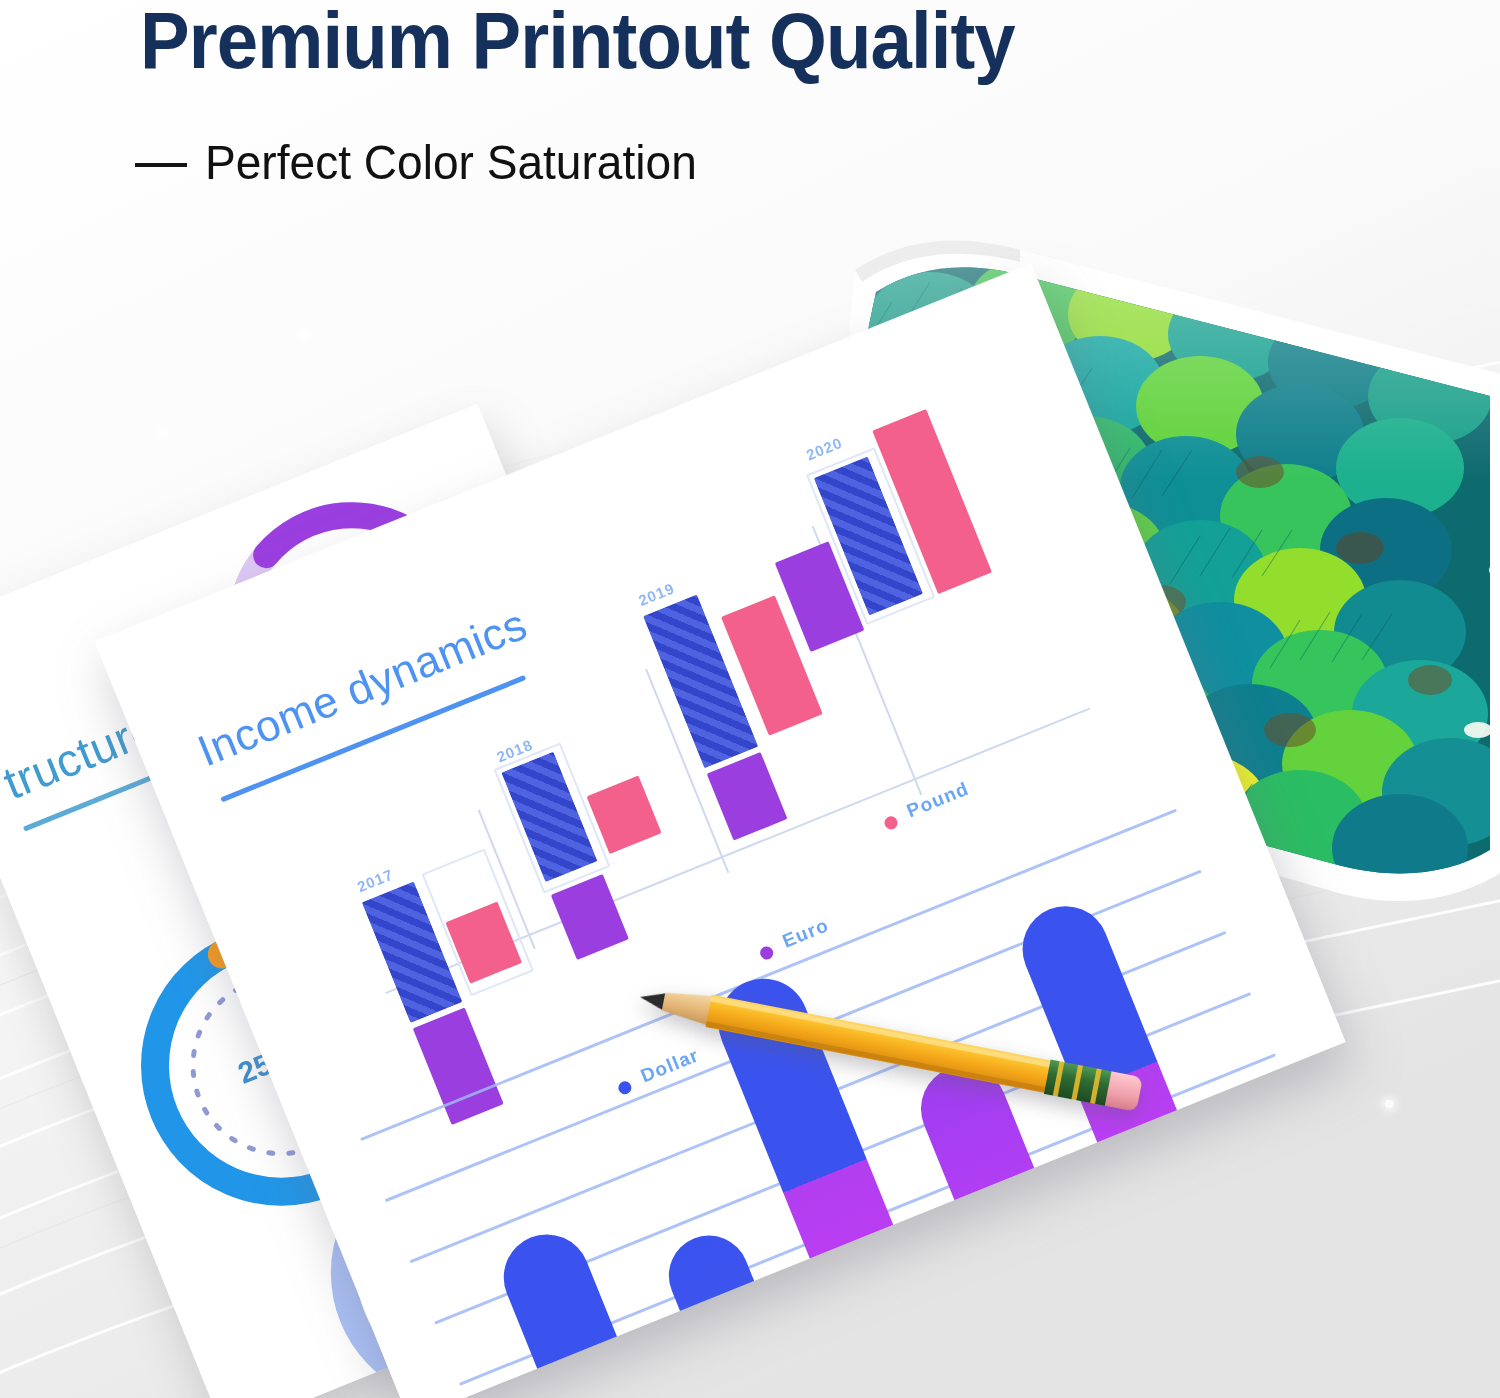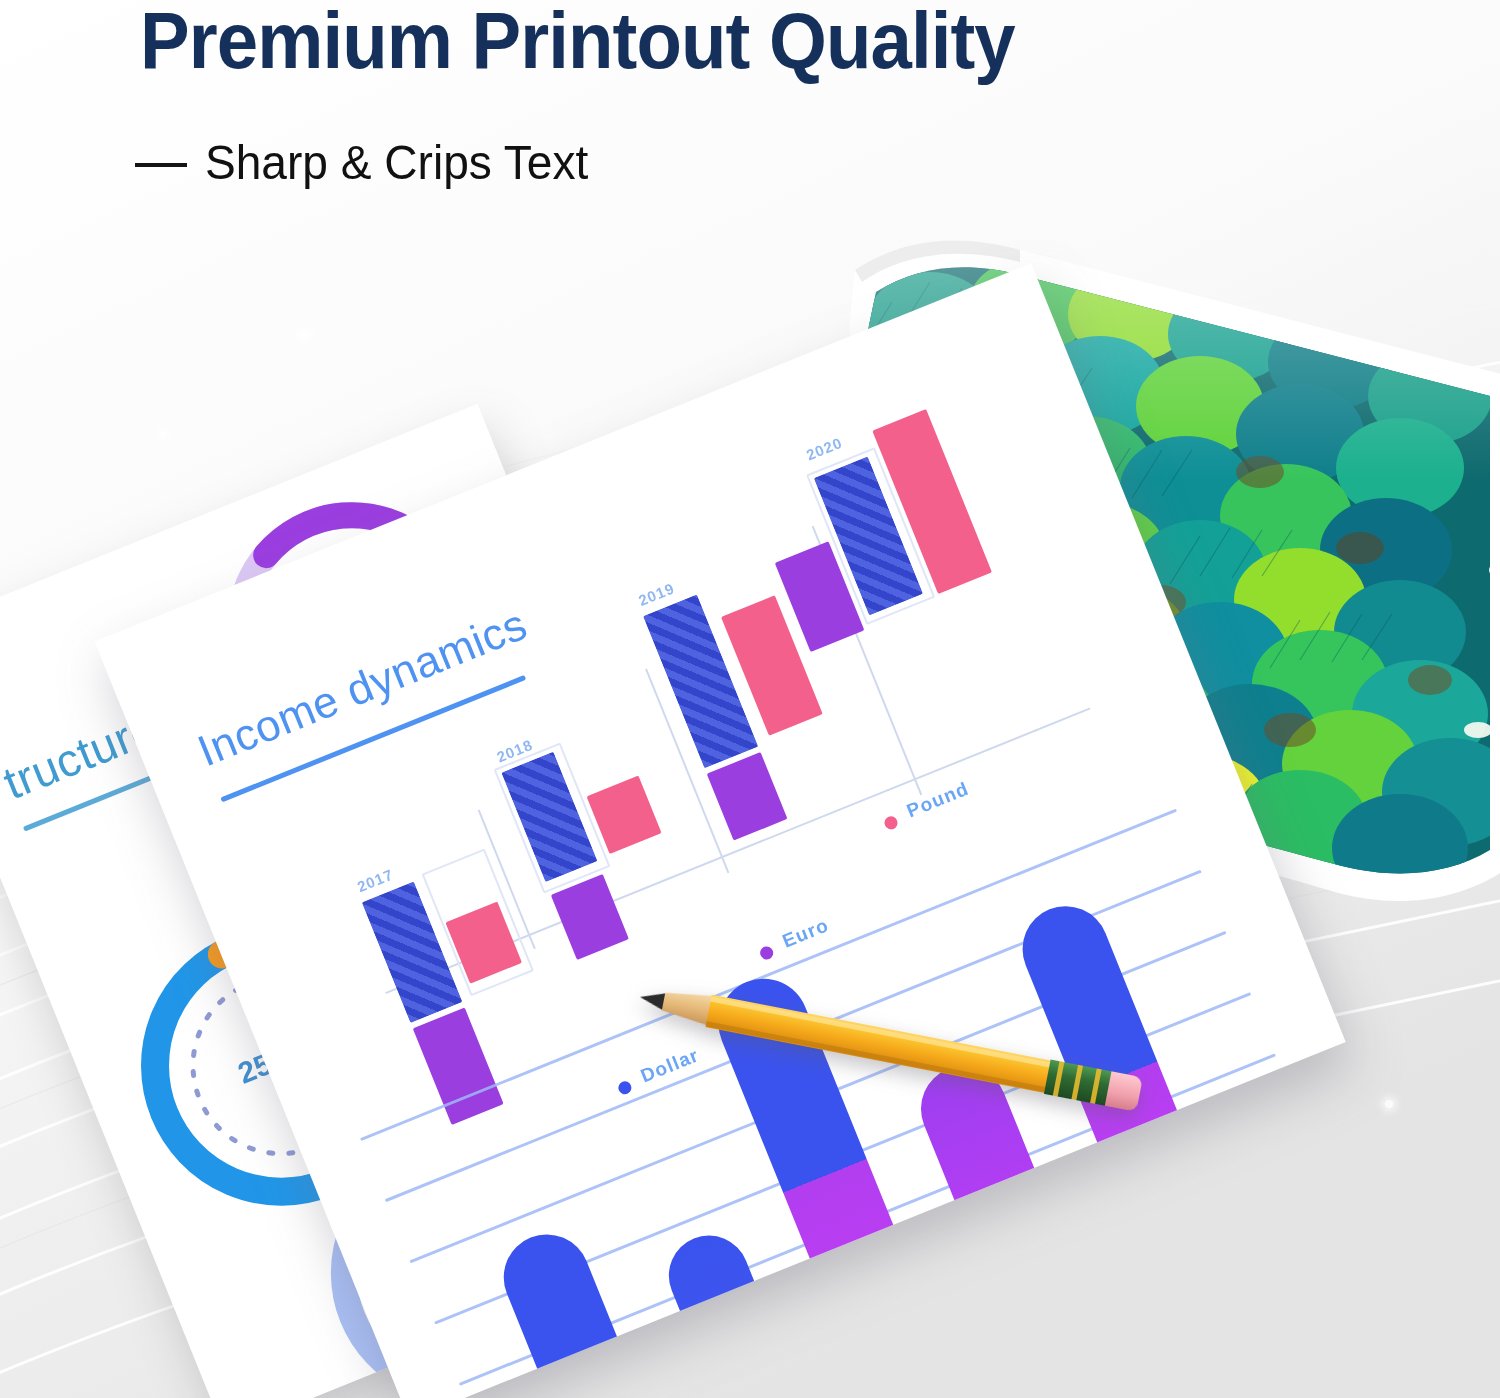--- a/index.html
+++ b/index.html
@@ -394,17 +394,17 @@
     <rect x="462" y="5" width="5" height="35" fill="#f2c02e" opacity=".85"></rect>
 
     <path d="M477,5 L500,5 A9,9 0 0 1 509,14 L509,31 A9,9 0 0 1 500,40 L477,40 Z" fill="url(#erag)"></path>
   </svg>
 
   <div id="headline">Premium Printout Quality</div>
 
   <div id="bullets">
     <div class="bullet">
       <span class="dash"></span>
-      <span class="bullet-txt">Sharp &amp; Crips Text</span>
+      <span class="bullet-txt">Perfect Color Saturation</span>
     </div>
   </div>
 
 </div>
 
 </body></html>

